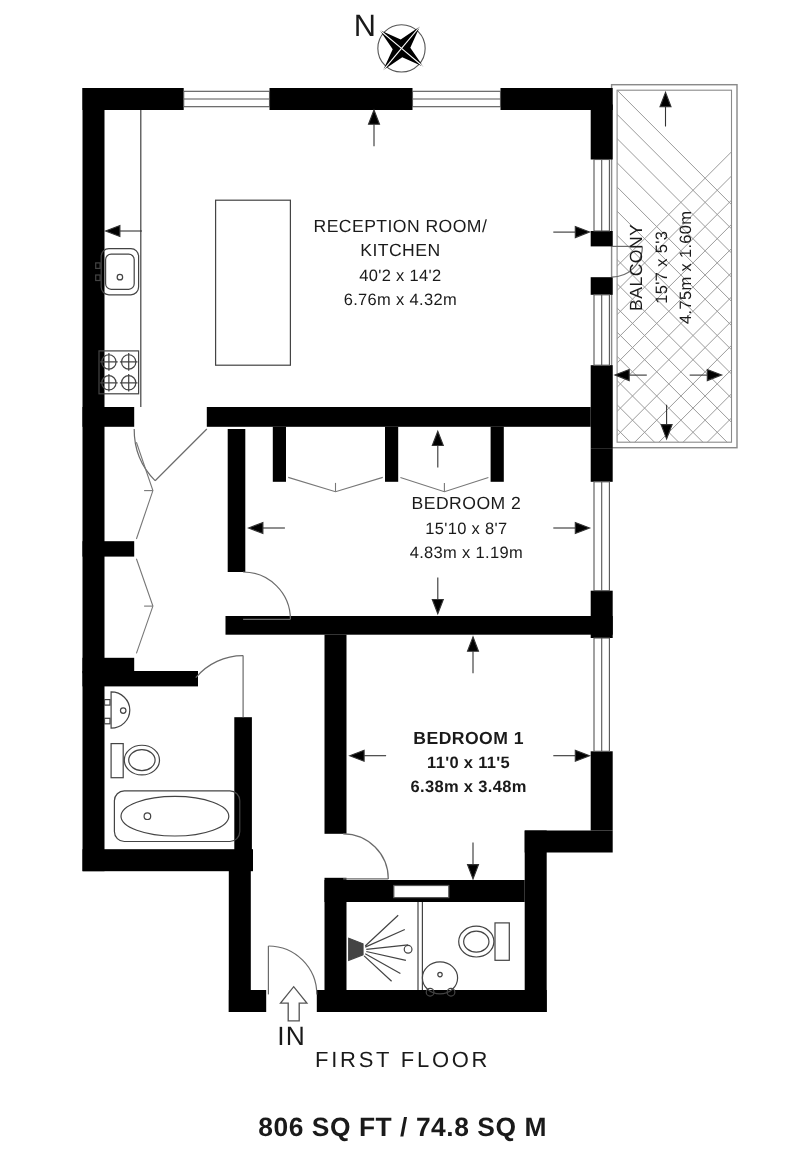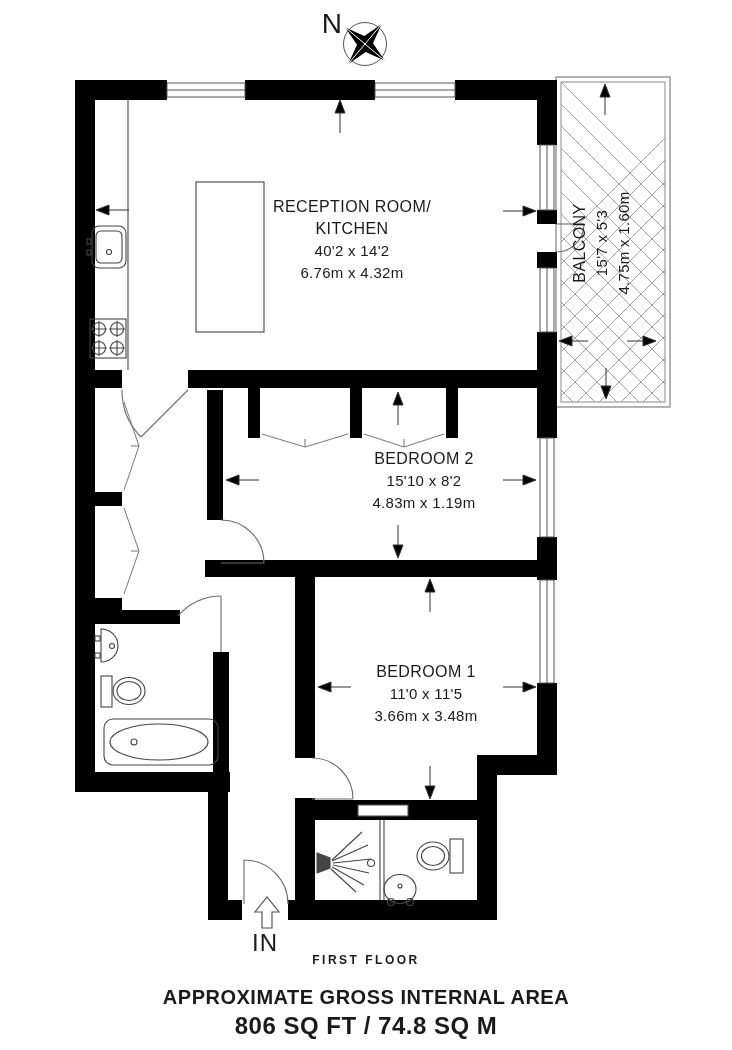--- a/index.html
+++ b/index.html
@@ -7,21 +7,21 @@
   #plan{position:relative;width:732px;height:1050px;background:#ffffff;overflow:hidden;}
   #plan svg{position:absolute;left:0;top:0;}
   .label{position:absolute;text-align:center;transform:translateX(-50%);white-space:nowrap;}
   .room-name{font-size:16px;letter-spacing:.4px;line-height:22px;}
   .room-dim{font-size:15px;letter-spacing:.3px;line-height:22px;}
   .balcony-label{position:absolute;left:602px;top:243px;width:180px;
       transform:translate(-50%,-50%) rotate(-90deg);text-align:center;}
   .north{position:absolute;left:332px;top:8px;transform:translateX(-50%);
       font-size:28px;letter-spacing:.5px;}
   .in-label{font-size:24px;letter-spacing:1px;}
-  .floor-title{font-size:12px;font-weight:bold;letter-spacing:2.5px;}
+  .floor-title{font-size:20px;font-weight:normal;letter-spacing:2.5px;}
   .area-title{font-size:20px;font-weight:bold;letter-spacing:.5px;}
   .area-value{font-size:24px;font-weight:bold;letter-spacing:.5px;}
 </style>
 </head>
 <body>
 
 <div id="plan">
 
 <svg width="732" height="1050" viewBox="0 0 732 1050">
   <defs>
@@ -302,43 +302,42 @@
       <line x1="365" y1="44" x2="381.7" y2="24.1"></line>
       <line x1="365" y1="44" x2="384.9" y2="60.7"></line>
       <line x1="365" y1="44" x2="348.3" y2="63.9"></line>
       <line x1="365" y1="44" x2="345.1" y2="27.3"></line>
     </g>
   </g>
 </svg>
 
   <div class="north">N</div>
 
-  <div class="label" style="left:352px;top:196px;">
+  <div class="label" style="left:364px;top:196px;">
     <div class="room-name">RECEPTION ROOM/</div>
     <div class="room-name">KITCHEN</div>
     <div class="room-dim">40'2 x 14'2</div>
     <div class="room-dim">6.76m x 4.32m</div>
   </div>
 
   <div class="balcony-label">
     <div class="room-name">BALCONY</div>
     <div class="room-dim">15'7 x 5'3</div>
     <div class="room-dim">4.75m x 1.60m</div>
   </div>
 
   <div class="label" style="left:382px;top:448px;margin-left:42px;">
     <div class="room-name">BEDROOM 2</div>
-    <div class="room-dim">15'10 x 8'2</div>
+    <div class="room-dim">15'10 x 8'7</div>
     <div class="room-dim">4.83m x 1.19m</div>
   </div>
 
-  <div class="label" style="left:426px;top:661px;">
+  <div class="label" style="left:426px;top:661px;font-weight:bold;">
     <div class="room-name">BEDROOM 1</div>
     <div class="room-dim">11'0 x 11'5</div>
-    <div class="room-dim">3.66m x 3.48m</div>
+    <div class="room-dim">6.38m x 3.48m</div>
   </div>
 
   <div class="label in-label" style="left:265px;top:929px;">IN</div>
 
   <div class="label floor-title" style="left:366px;top:953px;">FIRST FLOOR</div>
-  <div class="label area-title" style="left:366px;top:986px;">APPROXIMATE GROSS INTERNAL AREA</div>
   <div class="label area-value" style="left:366px;top:1012px;">806 SQ FT / 74.8 SQ M</div>
 </div>
 
 </body></html>

